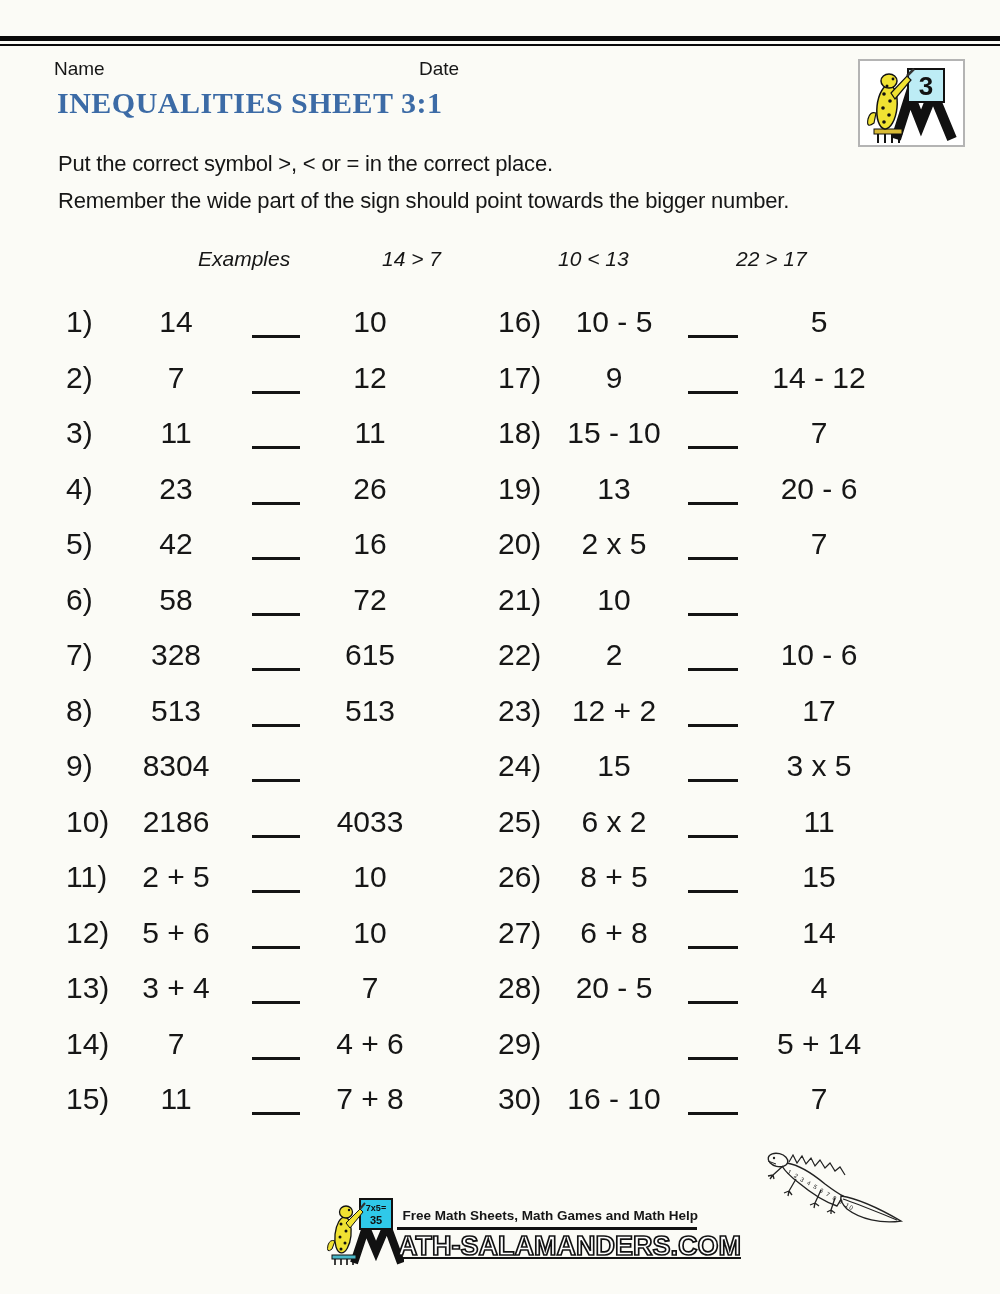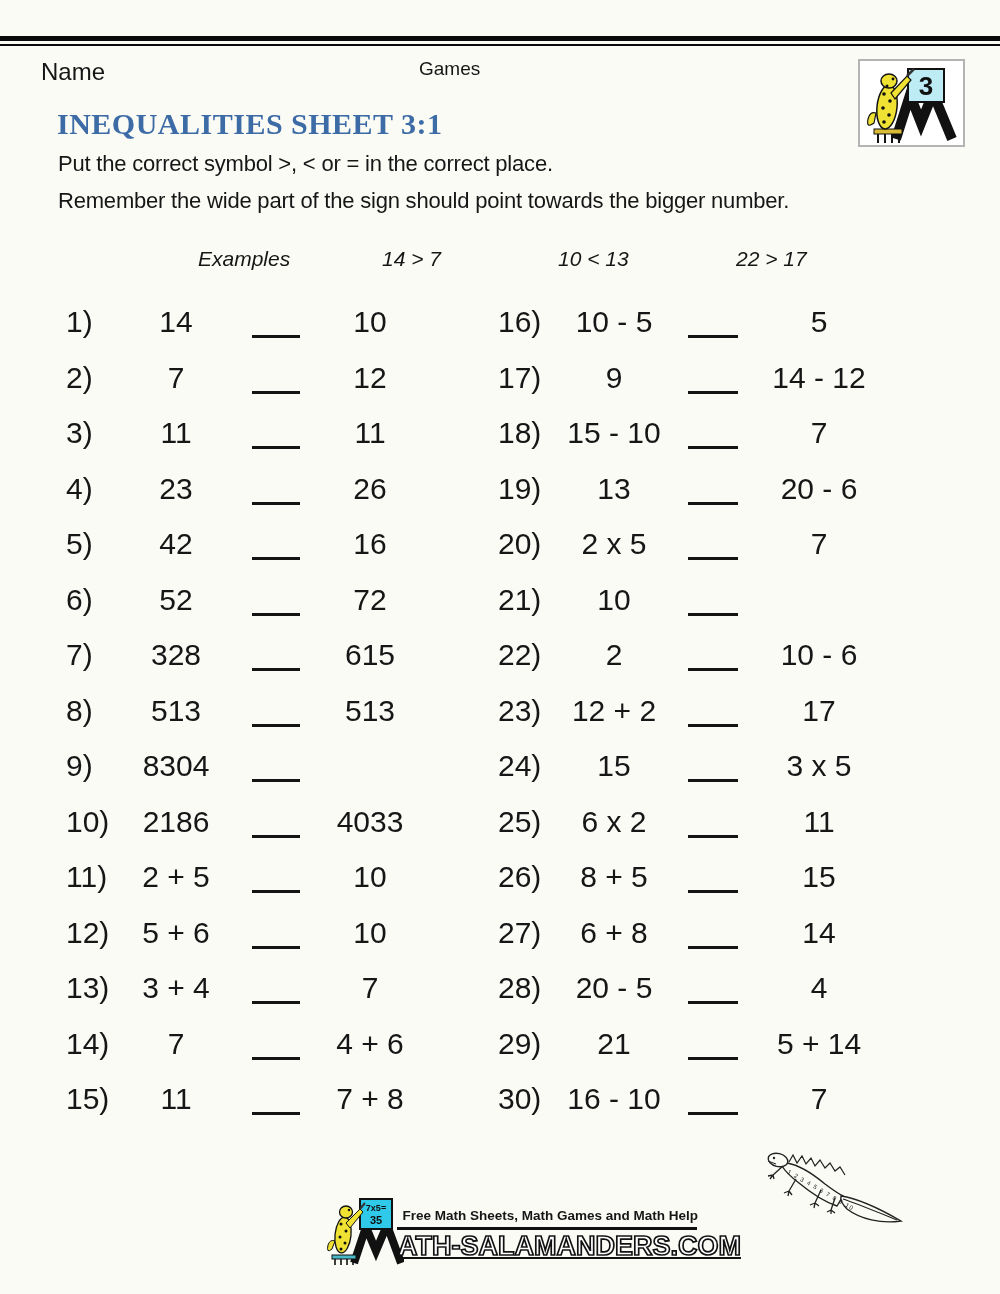--- a/index.html
+++ b/index.html
@@ -4,27 +4,27 @@
 <style>
   html,body{margin:0;padding:0;background:#e8e8e8;}
   .page{
     position:relative;width:1000px;height:1294px;background:#fbfbf6;
     font-family:"Liberation Sans",sans-serif;color:#161616;overflow:hidden;
   }
   
   .top-rule{position:absolute;top:36px;left:0;width:1000px;height:3px;
     border-top:5px solid #0a0a0a;border-bottom:2px solid #0a0a0a;}
   
-  .name-label{position:absolute;left:41px;top:58px;font-size:24px;}
+  .name-label{position:absolute;left:54px;top:58px;font-size:19px;}
   .date-label{position:absolute;left:419px;top:58px;font-size:19px;}
   
   .logo-box{position:absolute;left:858px;top:59px;width:107px;height:88px;
     background:#ffffff;border:2px solid #b4b4b4;box-sizing:border-box;}
   
-  .title{position:absolute;left:57px;top:107px;margin:0;
+  .title{position:absolute;left:57px;top:86px;margin:0;
     font-family:"Liberation Serif",serif;font-size:30px;font-weight:600;
     color:#3c6ba6;letter-spacing:.5px;white-space:nowrap;}
   .instr{position:absolute;left:58px;font-size:22px;letter-spacing:-.2px;white-space:nowrap;}
   .i1{top:151px}
   .i2{top:188px}
   .examples{position:absolute;top:226px;left:0;width:1000px;height:32px;
     font-size:21px;font-style:italic;margin-top:21px;}
   .examples span{position:absolute;white-space:nowrap;}
   .ex-label{left:198px}
   .ex0{left:382px}
@@ -61,21 +61,21 @@
   svg text{font-family:"Liberation Sans",sans-serif;}
 </style>
 </head>
 <body>
 
 <div class="page">
 
   <div class="top-rule"></div>
 
   <span class="name-label">Name</span>
-  <span class="date-label">Games</span>
+  <span class="date-label">Date</span>
 
   <div class="logo-box">
     <svg width="103" height="84" viewBox="0 0 103 84">
 
       <path d="M36 78 L50 34 L61 62 L73 32 L92 78" fill="none" stroke="#111" stroke-width="10" stroke-linejoin="miter"></path>
 
       <rect x="48" y="8" width="36" height="33" fill="#bdecf5" stroke="#111" stroke-width="2"></rect>
       <text x="66" y="34" font-size="26" font-weight="bold" text-anchor="middle" fill="#111">3</text>
 
       <g>
@@ -147,21 +147,21 @@
 
   <div class="prow">
     <span class="pnum">5)</span>
     <span class="opa">42</span>
     <span class="blank"></span>
     <span class="opb">16</span>
   </div>
 
   <div class="prow">
     <span class="pnum">6)</span>
-    <span class="opa">52</span>
+    <span class="opa">58</span>
     <span class="blank"></span>
     <span class="opb">72</span>
   </div>
 
   <div class="prow">
     <span class="pnum">7)</span>
     <span class="opa">328</span>
     <span class="blank"></span>
     <span class="opb">615</span>
   </div>
@@ -307,21 +307,20 @@
 
   <div class="prow">
     <span class="pnum">28)</span>
     <span class="opa">20 - 5</span>
     <span class="blank"></span>
     <span class="opb">4</span>
   </div>
 
   <div class="prow">
     <span class="pnum">29)</span>
-    <span class="opa">21</span>
     <span class="blank"></span>
     <span class="opb">5 + 14</span>
   </div>
 
   <div class="prow">
     <span class="pnum">30)</span>
     <span class="opa">16 - 10</span>
     <span class="blank"></span>
     <span class="opb">7</span>
   </div>

